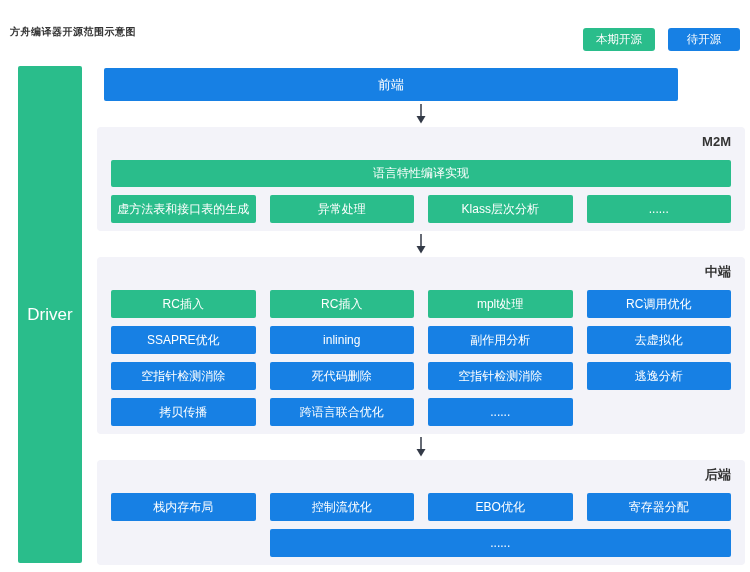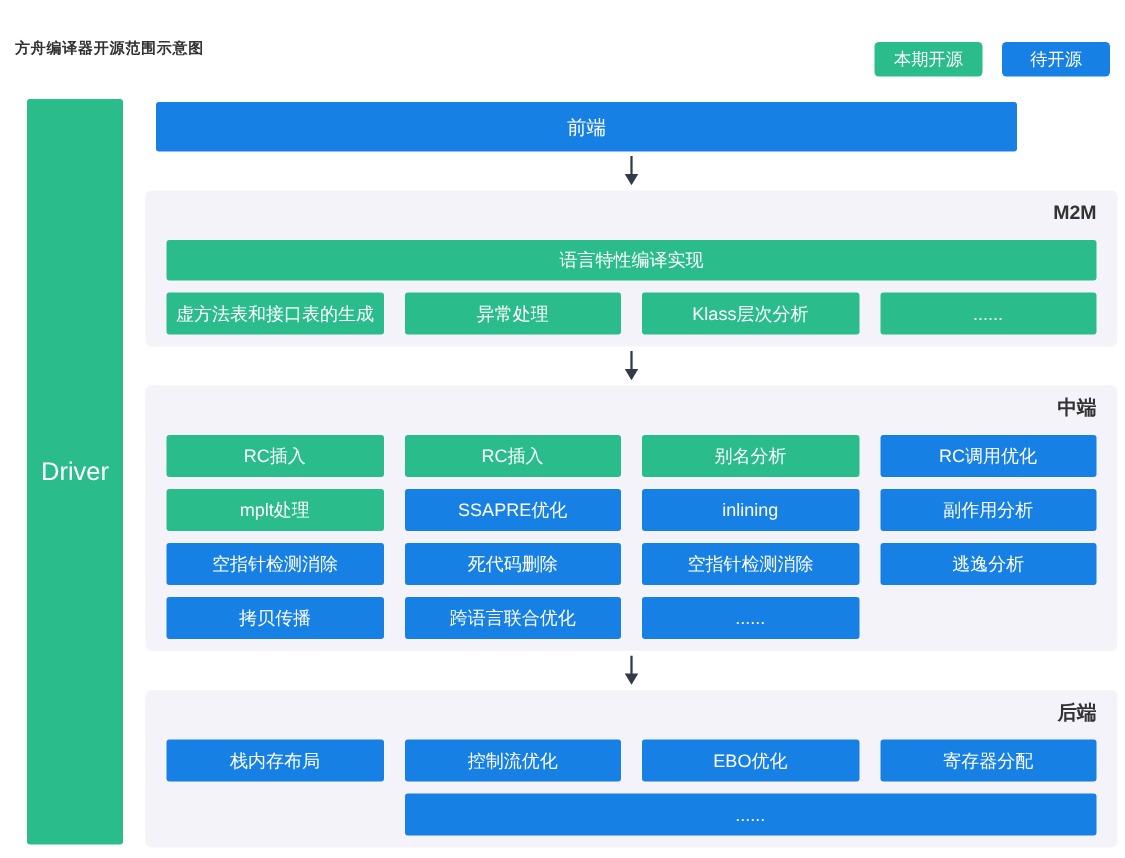--- a/index.html
+++ b/index.html
@@ -119,28 +119,28 @@
           <line x1="6" y1="0" x2="6" y2="13" stroke="currentColor" stroke-width="1.5"></line>
           <path d="M1.5 12 L10.5 12 L6 19.5 Z" fill="currentColor"></path>
         </svg>
     </div>
 
     <section class="section">
       <div class="section-title">中端</div>
       <div class="grid">
         <div class="box green-bg">RC插入</div>
         <div class="box green-bg">RC插入</div>
-        <div class="box green-bg">别名分析</div>
+        <div class="box green-bg">mplt处理</div>
+
         <div class="box blue-bg">RC调用优化</div>
-
-        <div class="box green-bg">mplt处理</div>
         <div class="box blue-bg">SSAPRE优化</div>
         <div class="box blue-bg">inlining</div>
         <div class="box blue-bg">副作用分析</div>
 
+        <div class="box blue-bg">去虚拟化</div>
         <div class="box blue-bg">空指针检测消除</div>
         <div class="box blue-bg">死代码删除</div>
         <div class="box blue-bg">空指针检测消除</div>
 
         <div class="box blue-bg">逃逸分析</div>
         <div class="box blue-bg">拷贝传播</div>
         <div class="box blue-bg">跨语言联合优化</div>
         <div class="box blue-bg">......</div>
       </div>
     </section>

